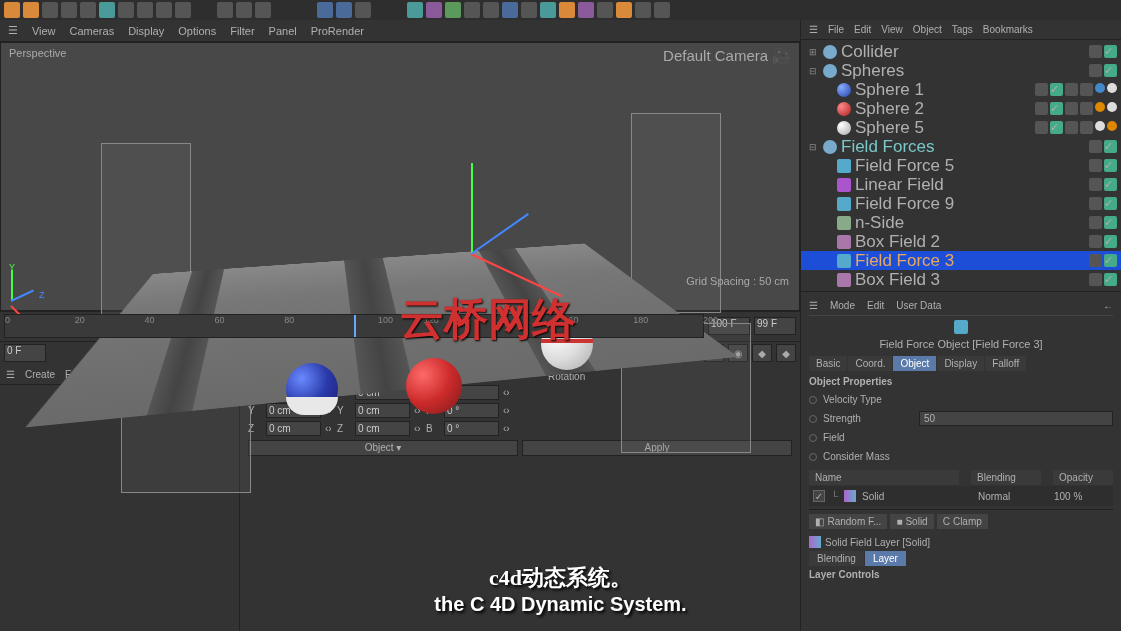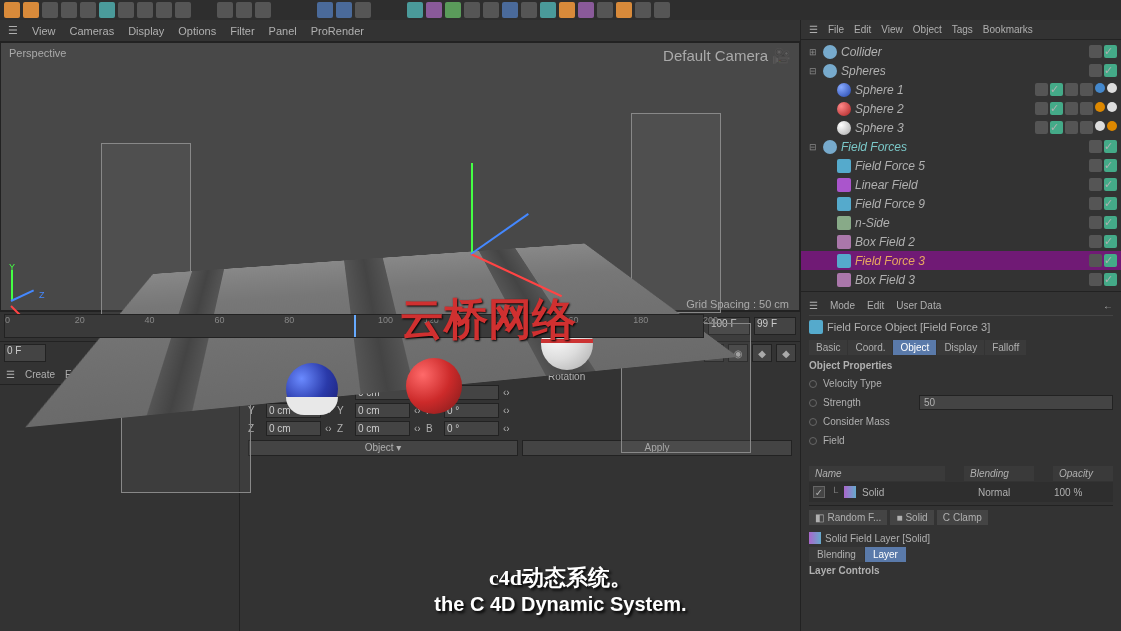--- a/index.html
+++ b/index.html
@@ -13,21 +13,21 @@
 .tool-ico.green { background:#5a9a5a; }
 .tool-ico.purple { background:#8a5a9a; }
 .main-row { flex:1; display:flex; }
 .left-col { width:800px; display:flex; flex-direction:column; }
 .right-col { flex:1; background:#333; display:flex; flex-direction:column; border-left:1px solid #222; }
 .view-menubar { height:22px; background:#333; display:flex; align-items:center; gap:14px; padding:0 8px; border-bottom:1px solid #222; }
 .view-menubar span { cursor:default; }
 .viewport { flex:1; background:#484848; position:relative; border:1px solid #222; }
 .viewport-header { position:absolute; top:4px; left:8px; font-size:11px; color:#aaa; }
 .viewport-cam { position:absolute; top:4px; right:8px; font-size:15px; color:#aaa; }
-.viewport-footer { position:absolute; bottom:0; right:10px; font-size:11px; color:#aaa; }
+.viewport-footer { position:absolute; bottom:23px; right:10px; font-size:11px; color:#aaa; }
 .scene { position:absolute; left:40px; top:60px; width:720px; height:380px; perspective:1200px; }
 .floor { position:absolute; left:50px; top:100px; width:600px; height:220px; background:linear-gradient(180deg,#888 0%,#777 30%,#6a6a6a 100%); transform:perspective(1000px) rotateX(55deg) rotateZ(-8deg); clip-path:polygon(8% 0%, 92% 0%, 100% 100%, 0% 100%); }
 .groove { position:absolute; background:linear-gradient(90deg,#555 0%,#444 50%,#555 100%); height:220px; top:0; transform-origin:top; }
 .groove.g1 { left:90px; width:35px; }
 .groove.g2 { left:260px; width:45px; }
 .groove.g3 { left:420px; width:45px; }
 .panel-box { position:absolute; border:1px solid #888; background:rgba(120,120,120,0.15); }
 .sphere { position:absolute; width:52px; height:52px; border-radius:50%; }
 .sphere.blue { background:radial-gradient(circle at 30% 30%, #6a8aff 0%, #2a3aaa 50%, #1a1a6a 100%); left:245px; top:260px; }
 .sphere.blue::after { content:''; position:absolute; bottom:0; left:0; right:0; height:18px; background:#e8e8e8; border-radius:0 0 26px 26px; }
@@ -68,52 +68,52 @@
 .coord-hdr { display:flex; gap:50px; font-size:10px; padding:2px 0; }
 .coord-row { display:flex; align-items:center; gap:4px; height:18px; font-size:10px; }
 .coord-row .lbl { width:14px; }
 .coord-row input { width:55px; height:15px; background:#444; border:1px solid #222; color:#ccc; font-size:10px; padding:0 2px; }
 .coord-btns { display:flex; gap:4px; margin-top:2px; }
 .coord-btn { flex:1; height:16px; background:#444; border:1px solid #222; font-size:10px; text-align:center; line-height:14px; }
 .obj-panel { background:#333; border-bottom:1px solid #222; }
 .obj-menu { height:20px; display:flex; align-items:center; gap:10px; padding:0 8px; border-bottom:1px solid #222; font-size:10px; }
 .obj-tree { padding:2px 0; }
 .tree-row { display:flex; align-items:center; height:19px; padding:0 4px; gap:4px; }
-.tree-row.sel { background:#701a75; }
+.tree-row.sel { background:#1d4ed8; }
 .tree-exp { width:10px; font-size:9px; color:#888; }
 .tree-ico { width:14px; height:14px; border-radius:50%; display:inline-block; }
 .tree-ico.null { background:#7ac; }
 .tree-ico.sph-b { background:radial-gradient(circle at 30% 30%,#8af,#24a); }
 .tree-ico.sph-r { background:radial-gradient(circle at 30% 30%,#f88,#a22); }
 .tree-ico.sph-w { background:radial-gradient(circle at 30% 30%,#fff,#aaa); }
 .tree-ico.ff { background:#5ac; border-radius:2px; }
 .tree-ico.lin { background:#a5c; border-radius:2px; }
 .tree-ico.box { background:#a7a; border-radius:2px; }
 .tree-ico.ns { background:#8a8; border-radius:2px; }
-.tree-lbl { flex:1; font-size:12px;font-style:italic; }
+.tree-lbl { flex:1; font-size:17px; }
 .tree-lbl.orange { color:#e8a860; }
 .tree-lbl.cyan { color:#7ac8c8; }
 .tree-tags { display:flex; gap:2px; }
 .tag { width:13px; height:13px; background:#555; border-radius:2px; }
 .tag.chk { background:#4a8; }
 .tag.dot-o { background:#d80; border-radius:50%; width:10px; height:10px; }
 .tag.dot-b { background:#48c; border-radius:50%; width:10px; height:10px; }
 .tag.dot-w { background:#ddd; border-radius:50%; width:10px; height:10px; }
 .attr-panel { flex:1; background:#333; padding:4px 8px; overflow:hidden; }
 .attr-menu { height:20px; display:flex; align-items:center; gap:12px; font-size:10px; border-bottom:1px solid #444; }
-.attr-title { padding:4px 0; font-size:11px; display:flex; align-items:center; gap:4px; }
+.attr-title { padding:4px 0; font-size:11px; display:flex; align-items:center; gap:4px;flex-direction:column; }
 .attr-tabs { display:flex; gap:1px; margin:2px 0; }
 .attr-tab { padding:2px 7px; background:#3a3a3a; font-size:10px; }
 .attr-tab.active { background:#5a7aaa; color:#fff; }
 .attr-sect { font-size:10px; font-weight:bold; padding:3px 0; }
 .attr-row { display:flex; align-items:center; gap:6px; height:19px; font-size:10px; }
 .attr-row .dot { width:8px; height:8px; border:1px solid #666; border-radius:50%; }
 .attr-row .albl { width:90px; }
 .attr-row .aval { flex:1; height:15px; background:#444; border:1px solid #222; padding:0 4px; line-height:13px; }
-.attr-table-hdr { display:flex; gap:19px; margin-top:16px; font-size:10px;font-style:italic; }
+.attr-table-hdr { display:flex; gap:12px; margin-top:4px; font-size:10px; }
 .attr-table-hdr span { background:#3a3a3a; padding:2px 6px; }
 .attr-table-row { display:flex; align-items:center; gap:6px; height:20px; font-size:10px; background:#2e2e2e; padding:0 4px; margin-top:1px; }
 .attr-cb { width:12px; height:12px; background:#444; border:1px solid #666; display:inline-flex; align-items:center;justify-content:center; }
 .layer-btns { display:flex; gap:3px; margin:4px 0; }
 .layer-btn { padding:2px 6px; background:#444; font-size:10px; display:flex; align-items:center; gap:3px; }
 .layer-title { display:flex; align-items:center; gap:4px; padding:3px 0; font-size:10px; }
 .layer-tabs { display:flex; gap:1px; }
 .layer-tab { padding:2px 8px; background:#3a3a3a; font-size:10px; }
 .layer-tab.active { background:#5a7aaa; color:#fff; }
 .divider { height:1px; background:#222; margin:3px 0; }
@@ -359,21 +359,21 @@
                 <span class="tag"></span>
                 <span class="tag"></span>
                 <span class="tag dot-o"></span>
                 <span class="tag dot-w"></span>
               </div>
             </div>
             <div class="tree-row">
               <span style="width:14px"></span>
               <span class="tree-exp"></span>
               <span class="tree-ico sph-w"></span>
-              <span class="tree-lbl ">Sphere 3</span>
+              <span class="tree-lbl ">Sphere 5</span>
               <div class="tree-tags">
                 <span class="tag"></span>
                 <span class="tag chk">✓</span>
                 <span class="tag"></span>
                 <span class="tag"></span>
                 <span class="tag dot-w"></span>
                 <span class="tag dot-o"></span>
               </div>
             </div>
             <div class="tree-row">
@@ -485,25 +485,25 @@
               <span class="dot"></span>
               <span class="albl">Velocity Type</span>
             </div>
             <div class="attr-row">
               <span class="dot"></span>
               <span class="albl">Strength</span>
               <span class="aval">50</span>
             </div>
             <div class="attr-row">
               <span class="dot"></span>
-              <span class="albl">Consider Mass</span>
+              <span class="albl">Field</span>
             </div>
             <div class="attr-row">
               <span class="dot"></span>
-              <span class="albl">Field</span>
+              <span class="albl">Consider Mass</span>
             </div>
           </div>
         <div class="attr-table-hdr">
           <span style="flex:1">Name</span>
           <span style="width:70px">Blending</span>
           <span style="width:60px">Opacity</span>
         </div>
         <div class="attr-table-row">
           <span class="attr-cb">✓</span>
           <span style="color:#888">└</span>

